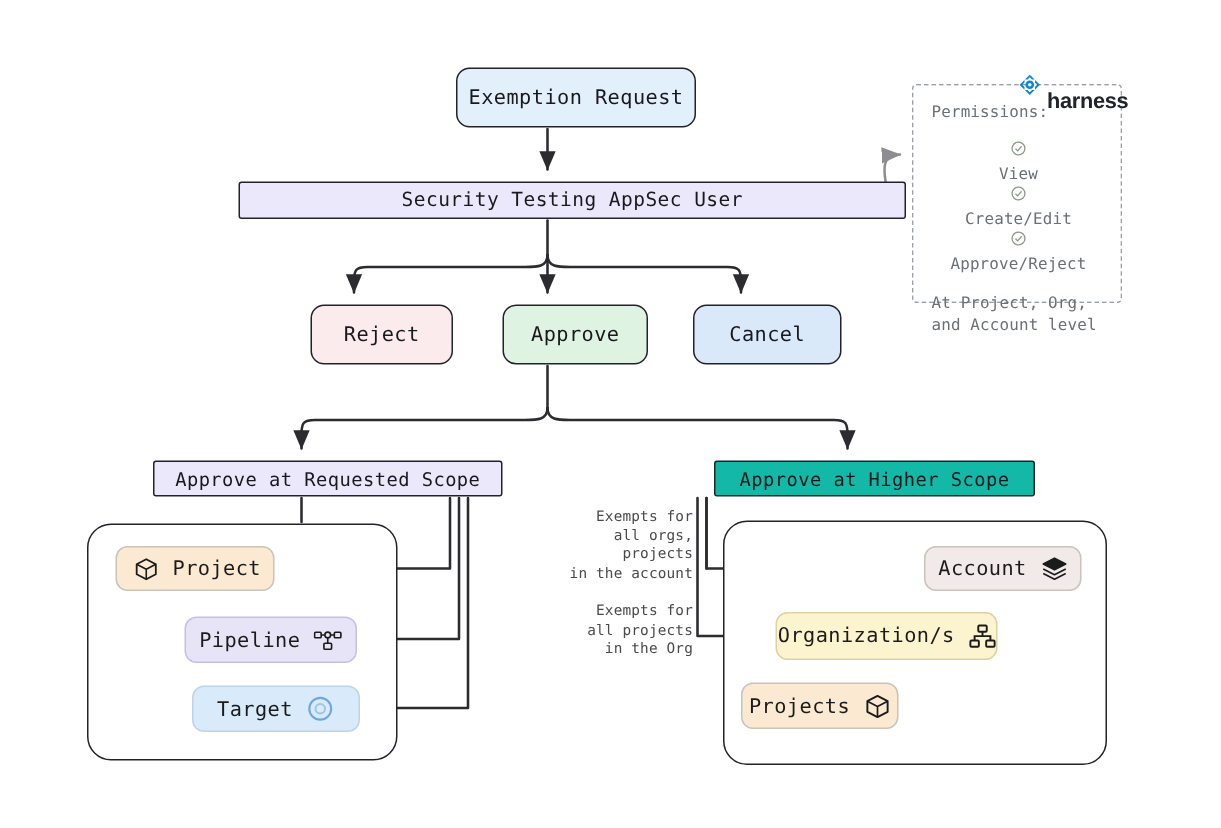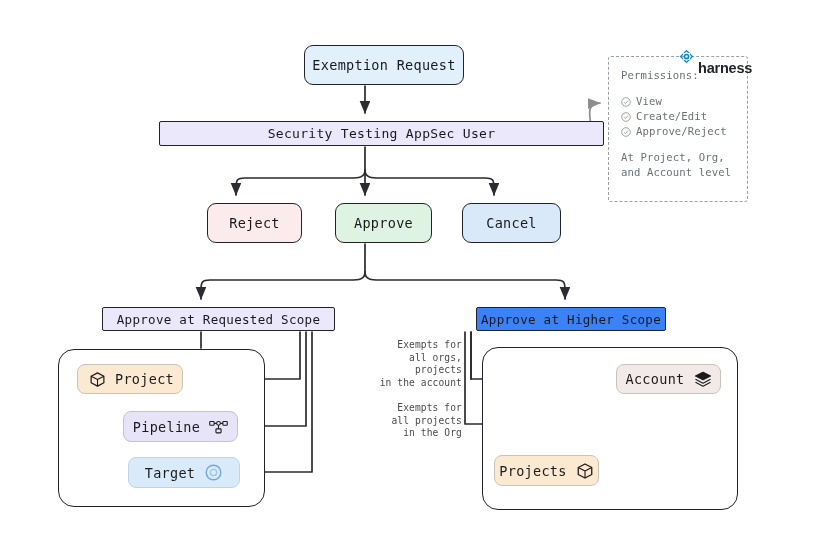--- a/index.html
+++ b/index.html
@@ -23,21 +23,21 @@
   }
   .rounded{border-radius:9px;border:1.6px solid #22222a;}
   .sharp{border-radius:2px;border:1.6px solid #22222a;}
 
   .n-exemption{left:286px;top:45px;width:160px;height:40px;background:#e2f0fb;}
   .n-appsec{left:141px;top:121px;width:445px;height:25px;background:#ebe8fb;font-size:13px;}
   .n-reject{left:189px;top:203px;width:95px;height:40px;background:#fcebec;}
   .n-approve{left:317px;top:203px;width:97px;height:40px;background:#dff3e2;}
   .n-cancel{left:444px;top:203px;width:99px;height:40px;background:#d9e9fa;}
   .n-scope-left{left:84px;top:307px;width:233px;height:24px;background:#ebe8fb;font-size:12.5px;}
-  .n-scope-right{left:458px;top:307px;width:190px;height:24px;background:#3b82f6;font-size:12.5px;}
+  .n-scope-right{left:458px;top:307px;width:214px;height:24px;background:#14b8a6;font-size:12.5px;}
 
   .group{
     position:absolute;box-sizing:border-box;
     border:1.8px solid #22222a;border-radius:16px;background:#ffffff;
   }
   .g-left{left:58px;top:349px;width:207px;height:158px;}
   .g-right{left:482px;top:347px;width:256px;height:163px;}
 
   .chip{
     position:absolute;box-sizing:border-box;
@@ -57,21 +57,21 @@
 
   .permbox{
     position:absolute;left:608px;top:56px;width:140px;height:146px;
     box-sizing:border-box;
     border:1.6px dashed #9aa0a6;border-radius:3px;
     background:#ffffff;
     padding:11px 10px 2px 12px;
     color:#6a7075;font-size:10.6px;line-height:15px;letter-spacing:.1px;
   }
   .perm-title{margin-bottom:11px;}
-  .perm-item{display:flex;align-items:center;gap:5px;}
+  .perm-item{display:flex;align-items:center;gap:5px;flex-direction:column;}
   .perm-tail{margin-top:11px;}
   .chk{color:#8a9a88;font-size:10.5px;line-height:1;}
 
   .logo{position:absolute;left:679px;top:36px;display:flex;align-items:center;gap:4px;}
   .logo-text{
     font-family:"Liberation Sans",sans-serif;
     font-weight:bold;font-size:14.5px;color:#21242a;letter-spacing:-.2px;margin-top:24px;
   }
 
   .annot{
@@ -199,20 +199,31 @@
     <span>Account</span>
     <span class="ico">
       <svg width="18" height="18" viewBox="0 0 24 24" fill="#1b1b1b" stroke="#1b1b1b" stroke-width="1.4" stroke-linejoin="round">
         <path d="M12 2.8 22 8l-10 5.2L2 8z"></path>
         <path d="M2 12.4 12 17.6 22 12.4" fill="none"></path>
         <path d="M2 16.4 12 21.6 22 16.4" fill="none"></path>
       </svg>
     </span>
   </div>
 
+  <div class="chip c-org">
+    <span>Organization/s</span>
+    <span class="ico">
+      <svg width="18" height="17" viewBox="0 0 22 21" fill="none" stroke="#1b1b1b" stroke-width="1.6">
+        <rect x="7.5" y="1.2" width="7" height="5.2" rx="1"></rect>
+        <rect x="1" y="13.6" width="7" height="5.2" rx="1"></rect>
+        <rect x="14" y="13.6" width="7" height="5.2" rx="1"></rect>
+        <path d="M11 6.4v3.6M4.5 13.6v-3.6h13v3.6"></path>
+      </svg>
+    </span>
+  </div>
 
   <div class="chip c-projects">
     <span>Projects</span>
     <span class="ico">
       <svg width="18" height="18" viewBox="0 0 24 24" fill="none" stroke="#1b1b1b" stroke-width="1.7" stroke-linejoin="round">
         <path d="M12 2.6 21 7.3v9.4L12 21.4 3 16.7V7.3z"></path>
         <path d="M3 7.3 12 12l9-4.7M12 12v9.4" stroke-width="1.5"></path>
       </svg>
     </span>
   </div>

